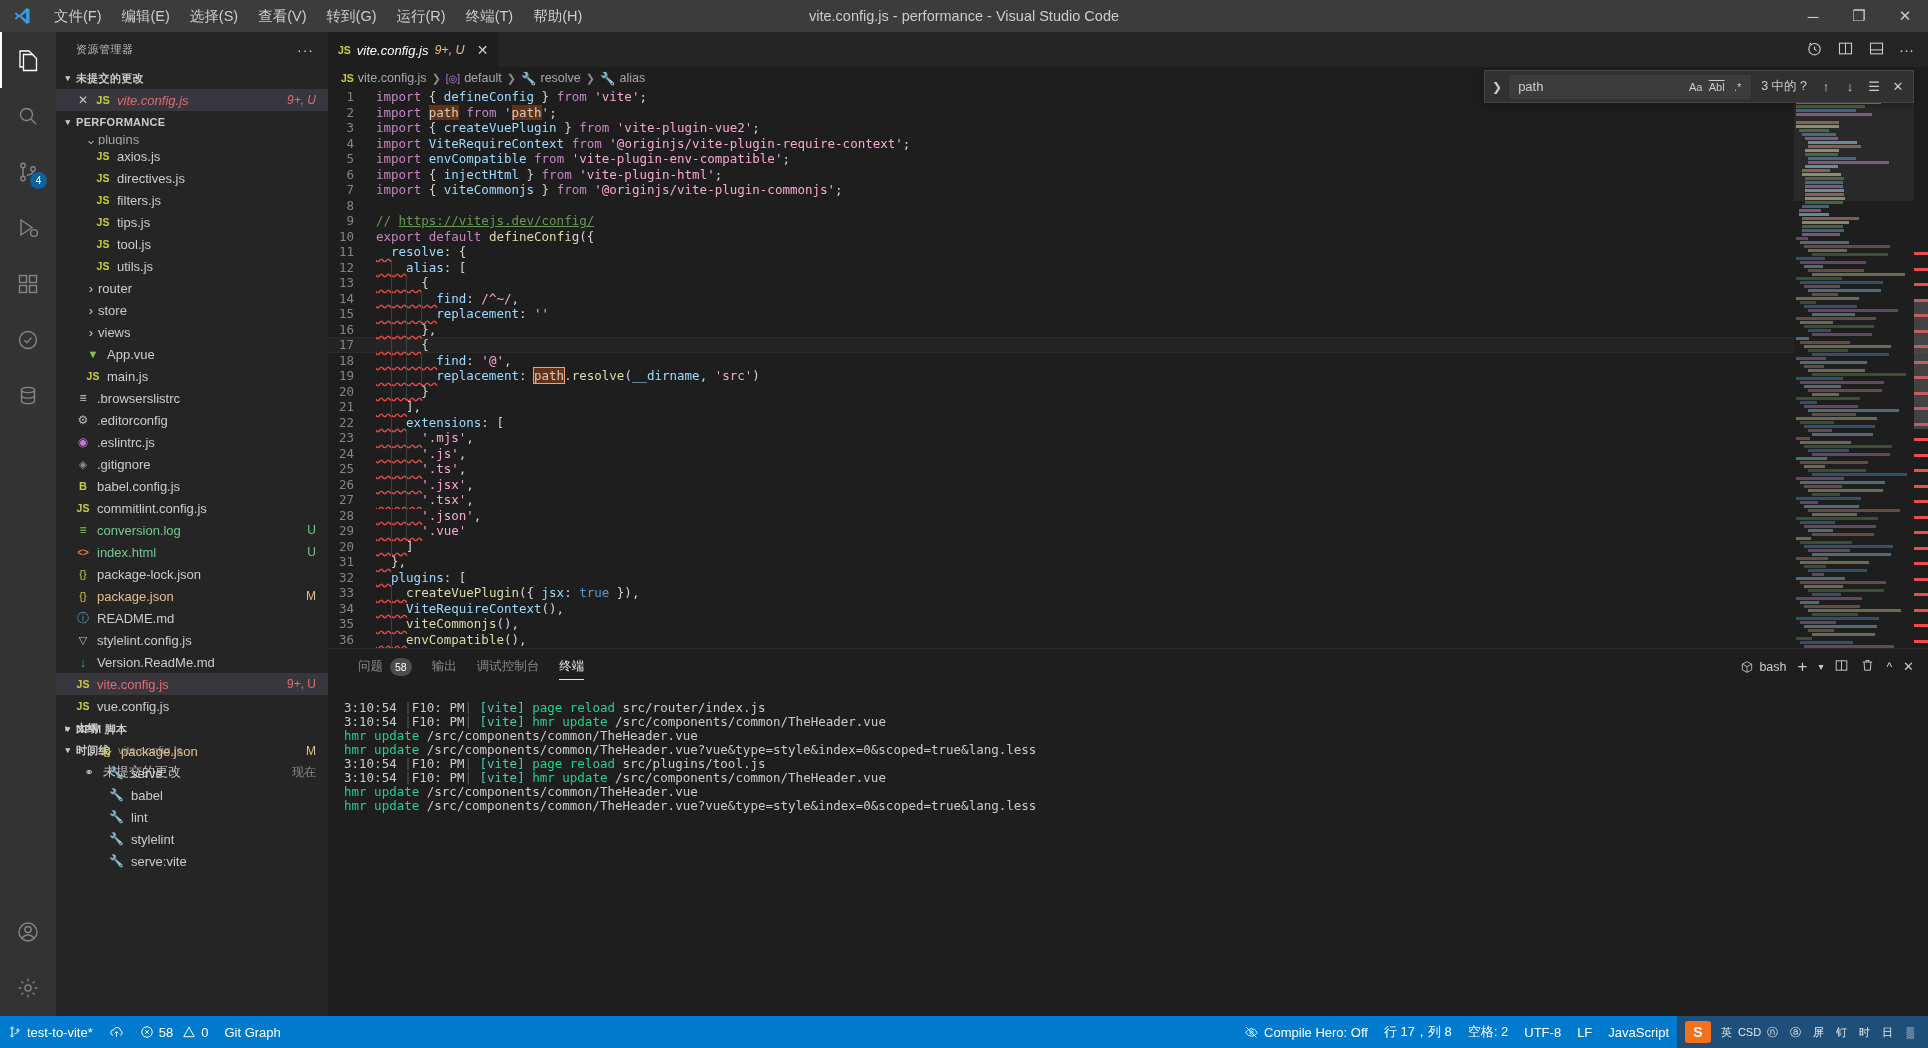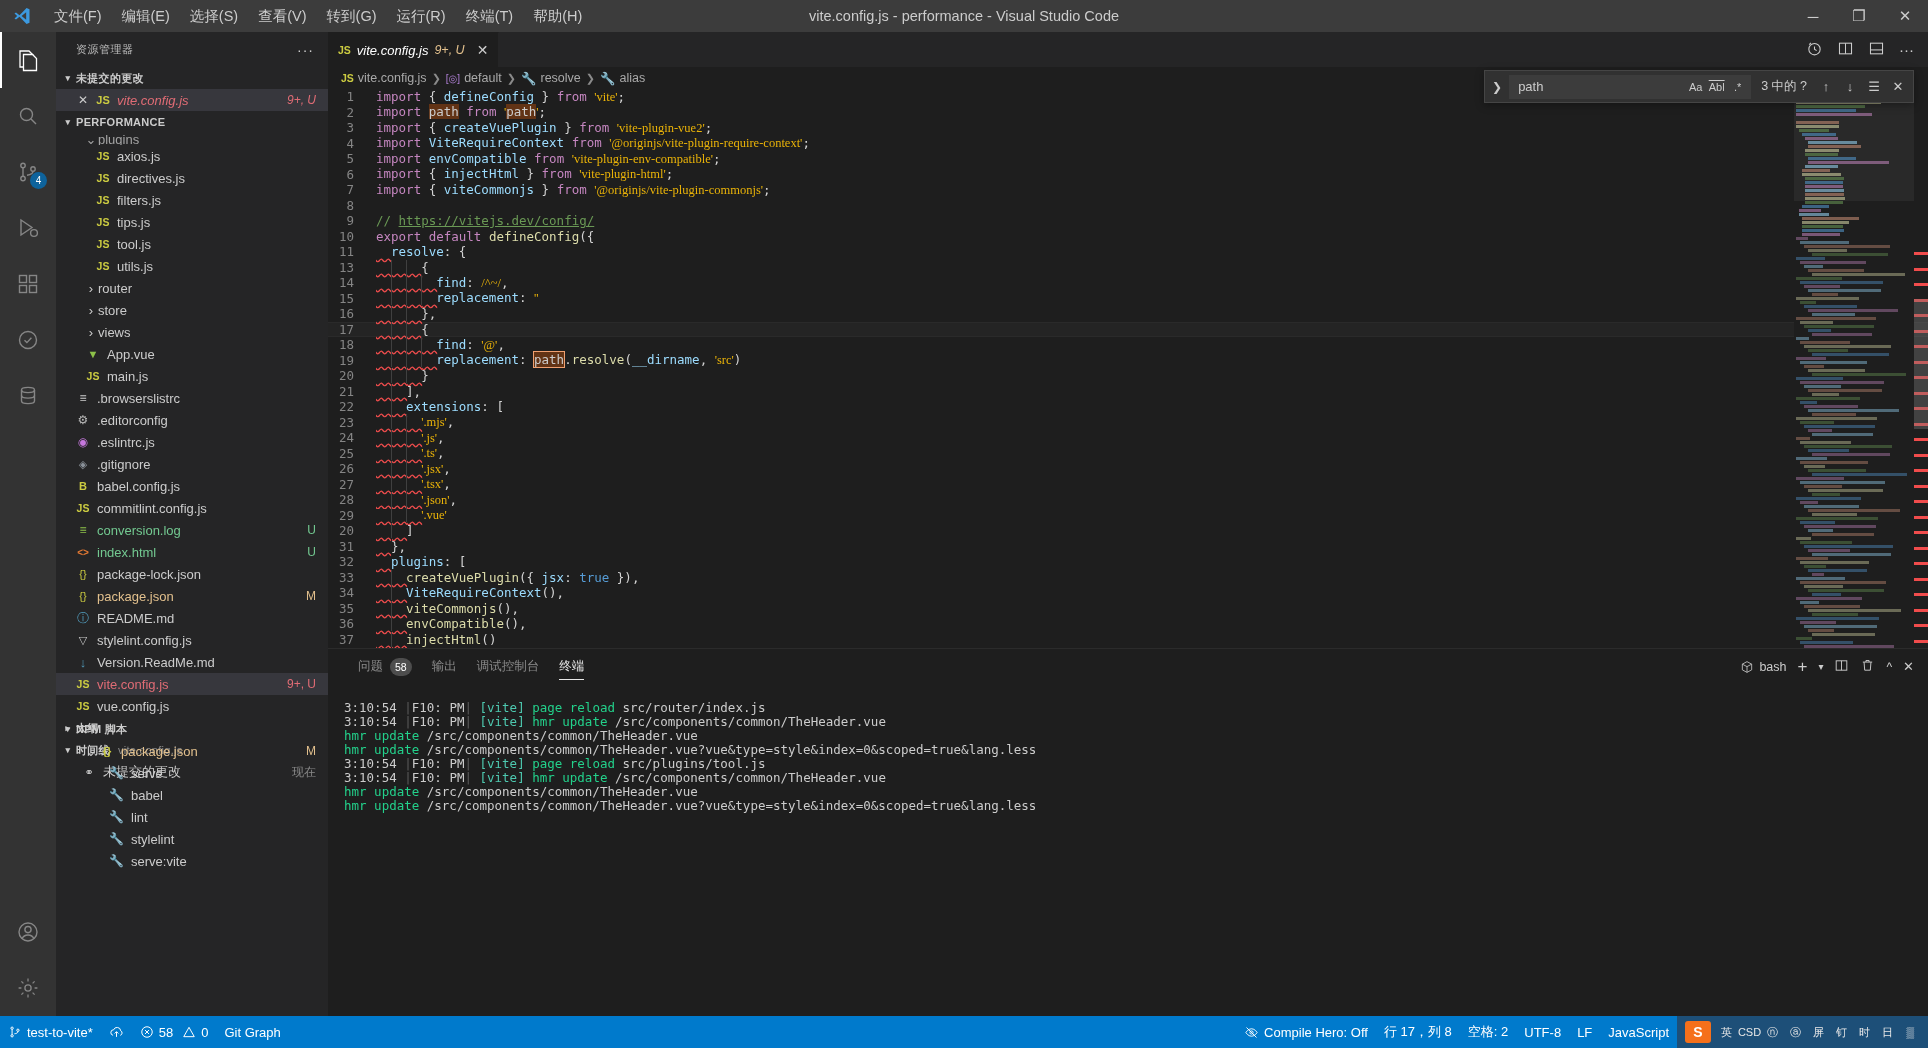--- a/index.html
+++ b/index.html
@@ -76,21 +76,21 @@
   .codeline { height:15.5px; display:flex; align-items:center;
      font-family:"DejaVu Sans Mono", monospace; font-size:12.5px; white-space:pre; }
   .codeline.cur { background:#242424; box-shadow: inset 0 1px 0 #2a2a2a, inset 0 -1px 0 #2a2a2a; }
   .lnum { width:48px; min-width:48px; text-align:right; padding-right:22px; color:#858585;
      font-size:12.5px; }
   .code { position:relative; }
 
   
   .kw  { color:#c586c0; }
   .kw2 { color:#569cd6; }
-  .str { color:#eab308;font-family:Liberation Serif, serif; }
+  .str { color:#f9a8d4; }
   .fn  { color:#dcdcaa; }
   .var { color:#9cdcfe; }
   .cmt { color:#6a9955; }
   .pun { color:#d4d4d4; }
   .lnk { color:#6a9955; text-decoration:underline; }
   .hl  { background:#623315; }
   .hl2 { background:#623315; outline:1px solid #f0a070; }
 
   
   #findwidget { position:absolute; right:14px; top:38px; height:33px; background:#313131;
@@ -487,20 +487,21 @@
       <div class="codeline"><span class="lnum">2</span><span class="code"><span class="kw">import</span><span class="pun"> </span><span class="hl">path</span><span class="pun"> </span><span class="kw">from</span><span class="pun"> </span><span class="str">'</span><span class="hl">path</span><span class="str">'</span><span class="pun">;</span></span></div>
       <div class="codeline"><span class="lnum">3</span><span class="code"><span class="kw">import</span><span class="pun"> { </span><span class="var">createVuePlugin</span><span class="pun"> } </span><span class="kw">from</span><span class="pun"> </span><span class="str">'vite-plugin-vue2'</span><span class="pun">;</span></span></div>
       <div class="codeline"><span class="lnum">4</span><span class="code"><span class="kw">import</span><span class="pun"> </span><span class="var">ViteRequireContext</span><span class="pun"> </span><span class="kw">from</span><span class="pun"> </span><span class="str">'@originjs/vite-plugin-require-context'</span><span class="pun">;</span></span></div>
       <div class="codeline"><span class="lnum">5</span><span class="code"><span class="kw">import</span><span class="pun"> </span><span class="var">envCompatible</span><span class="pun"> </span><span class="kw">from</span><span class="pun"> </span><span class="str">'vite-plugin-env-compatible'</span><span class="pun">;</span></span></div>
       <div class="codeline"><span class="lnum">6</span><span class="code"><span class="kw">import</span><span class="pun"> { </span><span class="var">injectHtml</span><span class="pun"> } </span><span class="kw">from</span><span class="pun"> </span><span class="str">'vite-plugin-html'</span><span class="pun">;</span></span></div>
       <div class="codeline"><span class="lnum">7</span><span class="code"><span class="kw">import</span><span class="pun"> { </span><span class="var">viteCommonjs</span><span class="pun"> } </span><span class="kw">from</span><span class="pun"> </span><span class="str">'@originjs/vite-plugin-commonjs'</span><span class="pun">;</span></span></div>
       <div class="codeline"><span class="lnum">8</span><span class="code"></span></div>
       <div class="codeline"><span class="lnum">9</span><span class="code"><span class="cmt">// </span><span class="lnk">https://vitejs.dev/config/</span></span></div>
       <div class="codeline"><span class="lnum">10</span><span class="code"><span class="kw">export</span><span class="pun"> </span><span class="kw">default</span><span class="pun"> </span><span class="fn">defineConfig</span><span class="pun">({</span></span></div>
       <div class="codeline"><span class="lnum">11</span><span class="code"><span style="display:inline-block;width:15.06px;text-decoration:underline wavy #f14c4c;">&nbsp;&nbsp;</span><span class="var">resolve</span><span class="pun">: {</span></span></div>
+      <div class="codeline"><span class="lnum">12</span><span class="code"><span style="display:inline-block;width:15.06px;text-decoration:underline wavy #f14c4c;">&nbsp;&nbsp;</span><span style="display:inline-block;width:15.06px;border-left:1px solid #404040;text-decoration:underline wavy #f14c4c;">&nbsp;&nbsp;</span><span class="var">alias</span><span class="pun">: [</span></span></div>
       <div class="codeline"><span class="lnum">13</span><span class="code"><span style="display:inline-block;width:15.06px;text-decoration:underline wavy #f14c4c;">&nbsp;&nbsp;</span><span style="display:inline-block;width:15.06px;border-left:1px solid #404040;text-decoration:underline wavy #f14c4c;">&nbsp;&nbsp;</span><span style="display:inline-block;width:15.06px;border-left:1px solid #404040;text-decoration:underline wavy #f14c4c;">&nbsp;&nbsp;</span><span class="pun">{</span></span></div>
       <div class="codeline"><span class="lnum">14</span><span class="code"><span style="display:inline-block;width:15.06px;text-decoration:underline wavy #f14c4c;">&nbsp;&nbsp;</span><span style="display:inline-block;width:15.06px;border-left:1px solid #404040;text-decoration:underline wavy #f14c4c;">&nbsp;&nbsp;</span><span style="display:inline-block;width:15.06px;border-left:1px solid #404040;text-decoration:underline wavy #f14c4c;">&nbsp;&nbsp;</span><span style="display:inline-block;width:15.06px;border-left:1px solid #404040;text-decoration:underline wavy #f14c4c;">&nbsp;&nbsp;</span><span class="var">find</span><span class="pun">: </span><span class="str">/^~/</span><span class="pun">,</span></span></div>
       <div class="codeline"><span class="lnum">15</span><span class="code"><span style="display:inline-block;width:15.06px;text-decoration:underline wavy #f14c4c;">&nbsp;&nbsp;</span><span style="display:inline-block;width:15.06px;border-left:1px solid #404040;text-decoration:underline wavy #f14c4c;">&nbsp;&nbsp;</span><span style="display:inline-block;width:15.06px;border-left:1px solid #404040;text-decoration:underline wavy #f14c4c;">&nbsp;&nbsp;</span><span style="display:inline-block;width:15.06px;border-left:1px solid #404040;text-decoration:underline wavy #f14c4c;">&nbsp;&nbsp;</span><span class="var">replacement</span><span class="pun">: </span><span class="str">''</span></span></div>
       <div class="codeline"><span class="lnum">16</span><span class="code"><span style="display:inline-block;width:15.06px;text-decoration:underline wavy #f14c4c;">&nbsp;&nbsp;</span><span style="display:inline-block;width:15.06px;border-left:1px solid #404040;text-decoration:underline wavy #f14c4c;">&nbsp;&nbsp;</span><span style="display:inline-block;width:15.06px;border-left:1px solid #404040;text-decoration:underline wavy #f14c4c;">&nbsp;&nbsp;</span><span class="pun">},</span></span></div>
       <div class="codeline cur"><span class="lnum">17</span><span class="code"><span style="display:inline-block;width:15.06px;text-decoration:underline wavy #f14c4c;">&nbsp;&nbsp;</span><span style="display:inline-block;width:15.06px;border-left:1px solid #404040;text-decoration:underline wavy #f14c4c;">&nbsp;&nbsp;</span><span style="display:inline-block;width:15.06px;border-left:1px solid #404040;text-decoration:underline wavy #f14c4c;">&nbsp;&nbsp;</span><span class="pun">{</span></span></div>
       <div class="codeline"><span class="lnum">18</span><span class="code"><span style="display:inline-block;width:15.06px;text-decoration:underline wavy #f14c4c;">&nbsp;&nbsp;</span><span style="display:inline-block;width:15.06px;border-left:1px solid #404040;text-decoration:underline wavy #f14c4c;">&nbsp;&nbsp;</span><span style="display:inline-block;width:15.06px;border-left:1px solid #404040;text-decoration:underline wavy #f14c4c;">&nbsp;&nbsp;</span><span style="display:inline-block;width:15.06px;border-left:1px solid #404040;text-decoration:underline wavy #f14c4c;">&nbsp;&nbsp;</span><span class="var">find</span><span class="pun">: </span><span class="str">'@'</span><span class="pun">,</span></span></div>
       <div class="codeline"><span class="lnum">19</span><span class="code"><span style="display:inline-block;width:15.06px;text-decoration:underline wavy #f14c4c;">&nbsp;&nbsp;</span><span style="display:inline-block;width:15.06px;border-left:1px solid #404040;text-decoration:underline wavy #f14c4c;">&nbsp;&nbsp;</span><span style="display:inline-block;width:15.06px;border-left:1px solid #404040;text-decoration:underline wavy #f14c4c;">&nbsp;&nbsp;</span><span style="display:inline-block;width:15.06px;border-left:1px solid #404040;text-decoration:underline wavy #f14c4c;">&nbsp;&nbsp;</span><span class="var">replacement</span><span class="pun">: </span><span class="hl2">path</span><span class="pun">.</span><span class="fn">resolve</span><span class="pun">(</span><span class="var">__dirname</span><span class="pun">, </span><span class="str">'src'</span><span class="pun">)</span></span></div>
       <div class="codeline"><span class="lnum">20</span><span class="code"><span style="display:inline-block;width:15.06px;text-decoration:underline wavy #f14c4c;">&nbsp;&nbsp;</span><span style="display:inline-block;width:15.06px;border-left:1px solid #404040;text-decoration:underline wavy #f14c4c;">&nbsp;&nbsp;</span><span style="display:inline-block;width:15.06px;border-left:1px solid #404040;text-decoration:underline wavy #f14c4c;">&nbsp;&nbsp;</span><span class="pun">}</span></span></div>
       <div class="codeline"><span class="lnum">21</span><span class="code"><span style="display:inline-block;width:15.06px;text-decoration:underline wavy #f14c4c;">&nbsp;&nbsp;</span><span style="display:inline-block;width:15.06px;border-left:1px solid #404040;text-decoration:underline wavy #f14c4c;">&nbsp;&nbsp;</span><span class="pun">],</span></span></div>
       <div class="codeline"><span class="lnum">22</span><span class="code"><span style="display:inline-block;width:15.06px;text-decoration:underline wavy #f14c4c;">&nbsp;&nbsp;</span><span style="display:inline-block;width:15.06px;border-left:1px solid #404040;text-decoration:underline wavy #f14c4c;">&nbsp;&nbsp;</span><span class="var">extensions</span><span class="pun">: [</span></span></div>

